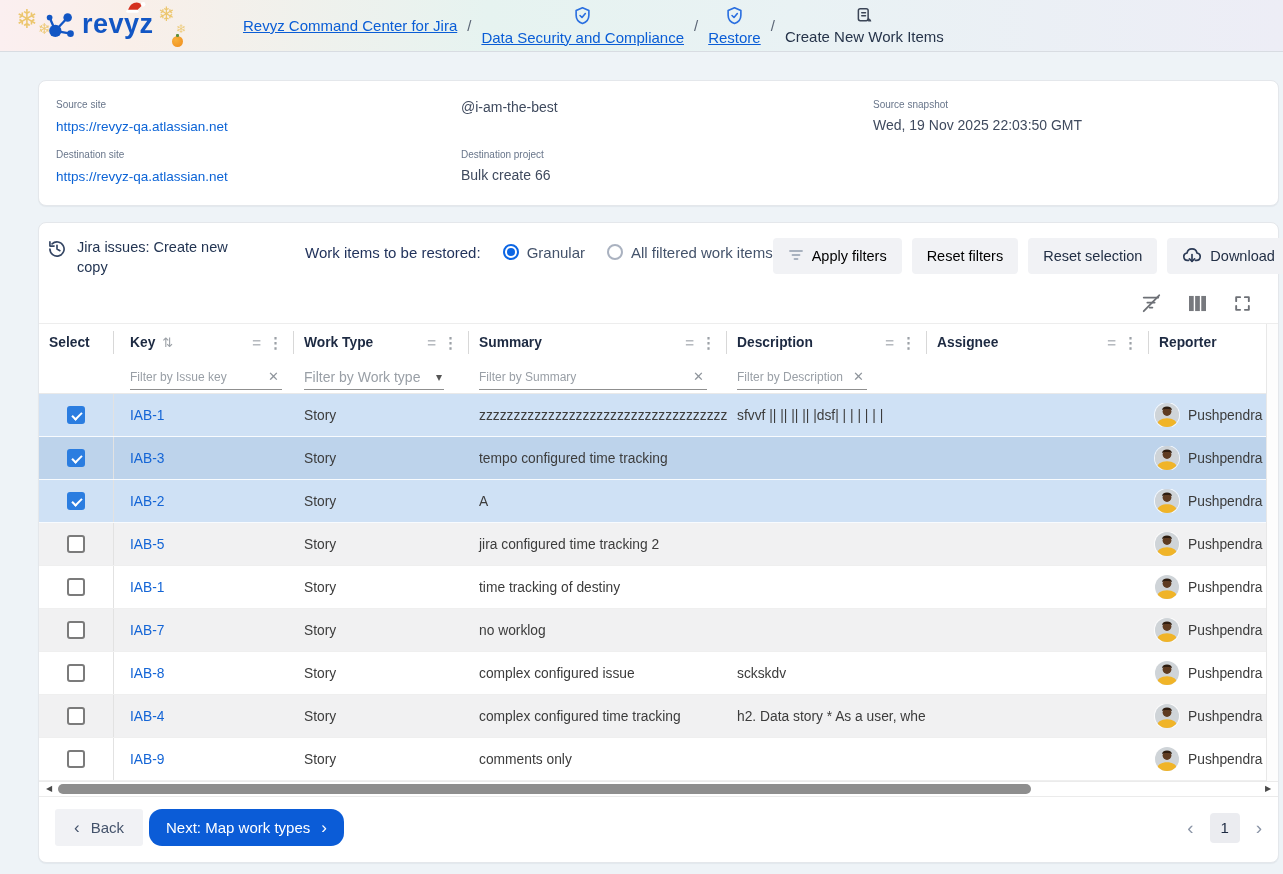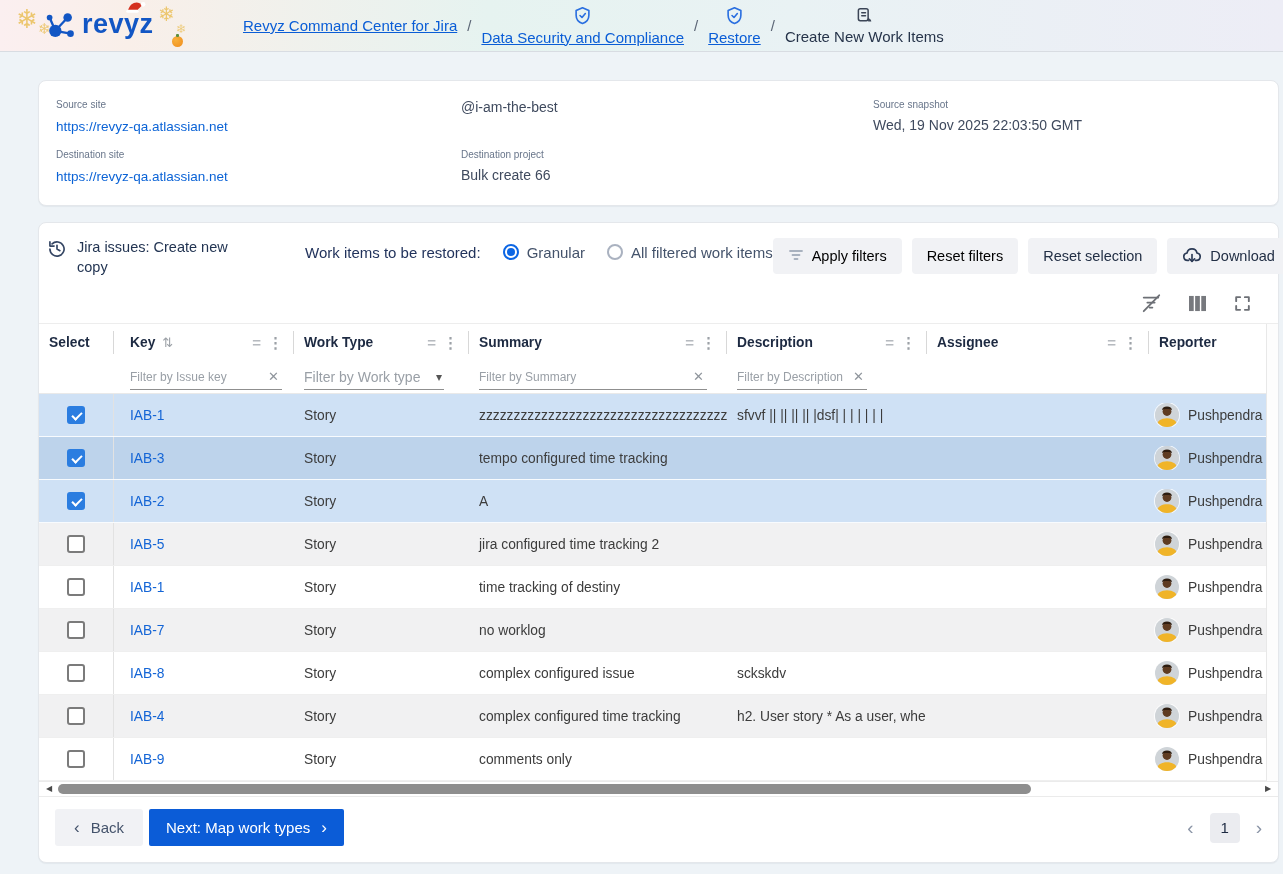--- a/index.html
+++ b/index.html
@@ -106,21 +106,21 @@
   
   .hscroll { height:16px; display:flex; align-items:center; border-top:1px solid #ebebeb; border-bottom:1px solid #ebebeb; padding:0 5px; gap:4px; }
   .scroll-arrow { font-size:8px; color:#4a4a4a; width:10px; text-align:center; cursor:pointer; line-height:1; }
   .scroll-track { flex:1; height:10px; position:relative; }
   .scroll-thumb { position:absolute; left:0; top:0; height:10px; width:81%; background:#8e8e8e; border-radius:5px; cursor:grab; }
   
   .table-footer { display:flex; align-items:center; padding:12px 16px 16px; }
   .total { flex:1; font-weight:bold; font-size:15px; color:#17233c; }
   .nav-buttons { display:flex; gap:6px; }
   .btn-back { background:#f1f2f5; color:#44536b; height:37px; padding:0 19px; border:none; border-radius:3px; font-family:inherit; font-size:15px; display:flex; align-items:center; gap:11px; cursor:pointer; }
-  .btn-next { background:#0b5cd7; color:#fff; height:37px; padding:0 17px; border:none; border-radius:2px; font-family:inherit; font-size:15px; display:flex; align-items:center; gap:11px; cursor:pointer; }
+  .btn-next { background:#0b5cd7; color:#fff; height:37px; padding:0 17px; border:none; border-radius:13px; font-family:inherit; font-size:15px; display:flex; align-items:center; gap:11px; cursor:pointer; }
   .chev { font-size:17px; line-height:1; }
   .pagination { flex:1; display:flex; justify-content:flex-end; align-items:center; gap:16px; }
   .pg-chev { color:#8a94a6; font-size:19px; cursor:pointer; line-height:1; }
   .pg-num { width:30px; height:30px; background:#ebecf0; border-radius:4px; display:flex; align-items:center; justify-content:center; font-size:15px; color:#1d2a42; cursor:pointer; }
 </style>
 </head>
 <body>
 
 <header class="topbar">
   <div class="logo">
@@ -524,21 +524,21 @@
   </div>
             <div class="tr">
     <div class="td c-select">
       <span class="cb"></span>
     </div>
     <div class="td c-key">
       <a class="key-link">IAB-4</a>
     </div>
     <div class="td"><span>Story</span></div>
     <div class="td"><span>complex configured time tracking</span></div>
-    <div class="td"><span>h2. User story * As a user, whe</span></div>
+    <div class="td"><span>h2. Data story * As a user, whe</span></div>
     <div class="td"><span></span></div>
     <div class="td c-reporter">
       <span class="avatar">
         <svg width="24" height="24" viewBox="0 0 24 24">
           <rect width="24" height="24" fill="#cfd4d8"></rect>
           <circle cx="12" cy="8.5" r="4.4" fill="#5f3c22"></circle>
           <path d="M12 3.5c-3 0-5 1.6-5 3.6 1.2-1.5 8.8-1.5 10 0 0-2-2-3.6-5-3.6z" fill="#2e1d10"></path>
           <path d="M1.5 24c0-6 4.7-8.7 10.5-8.7S22.5 18 22.5 24z" fill="#f0b428"></path>
         </svg>
       </span>

